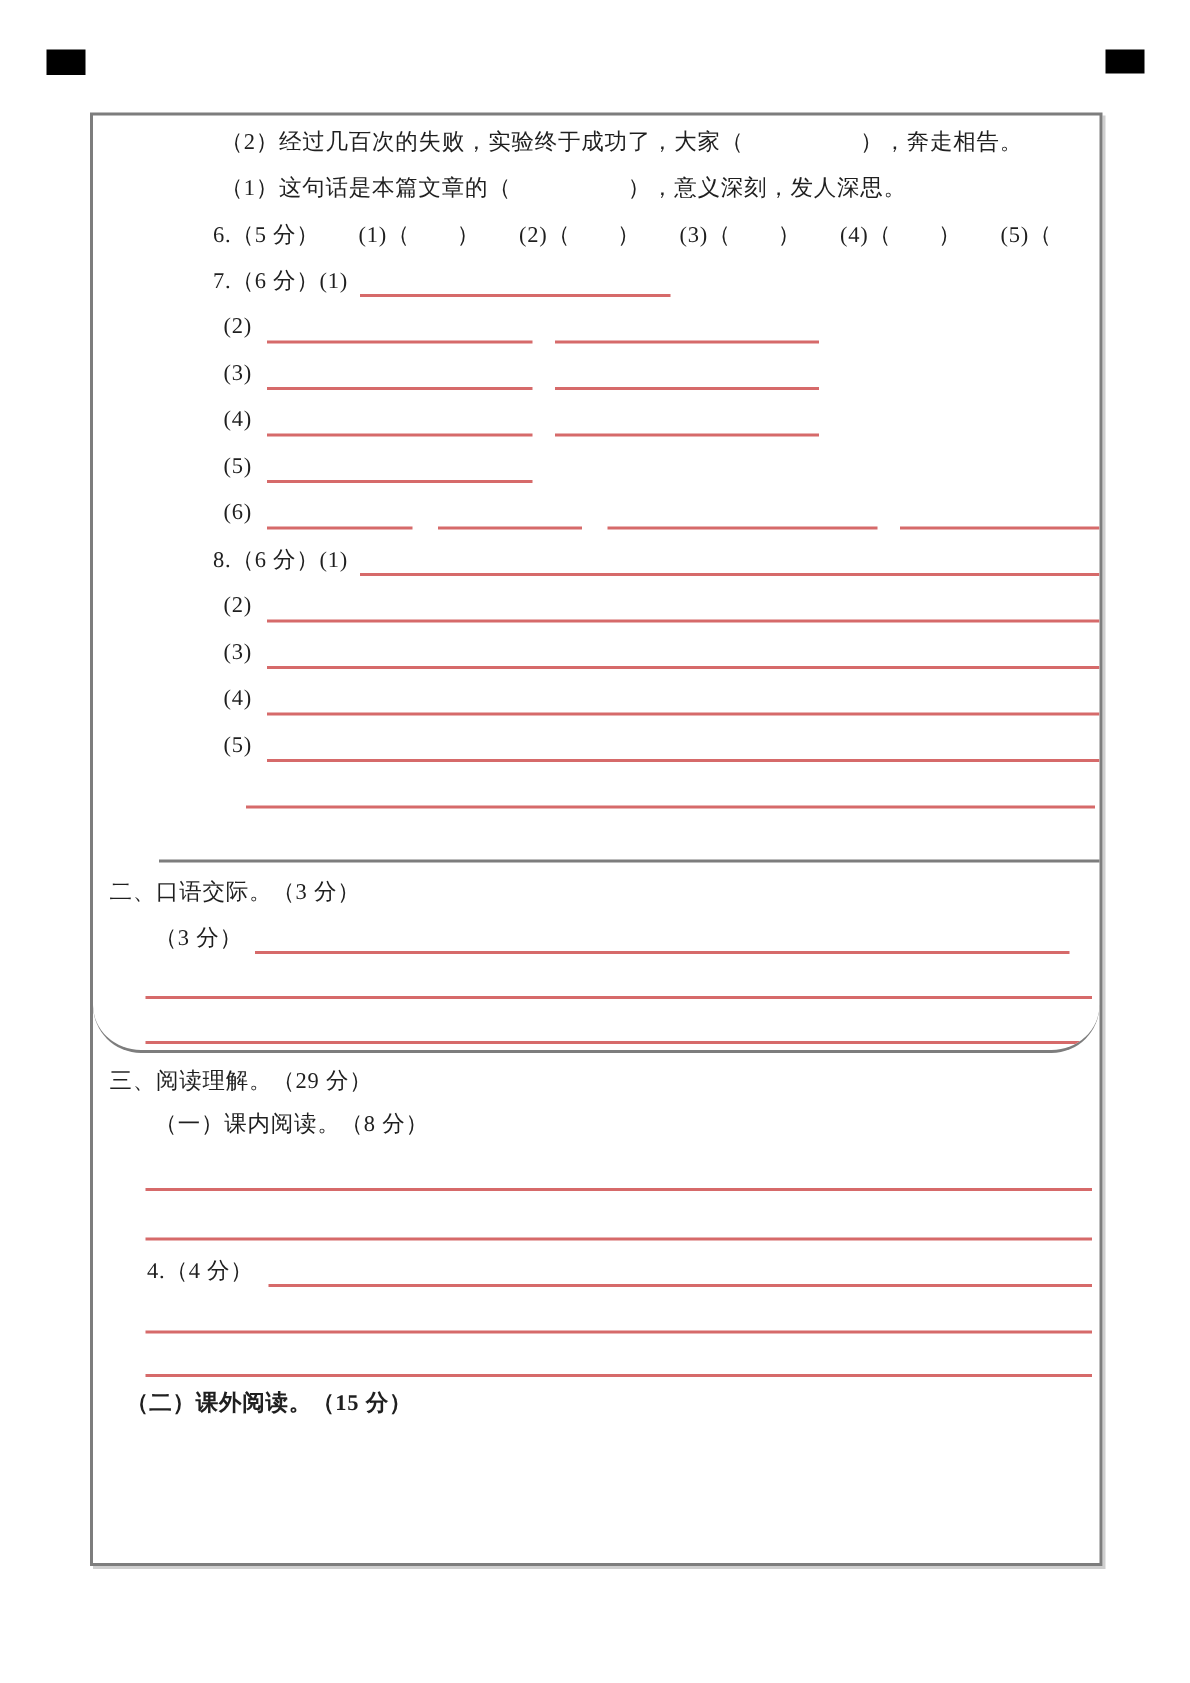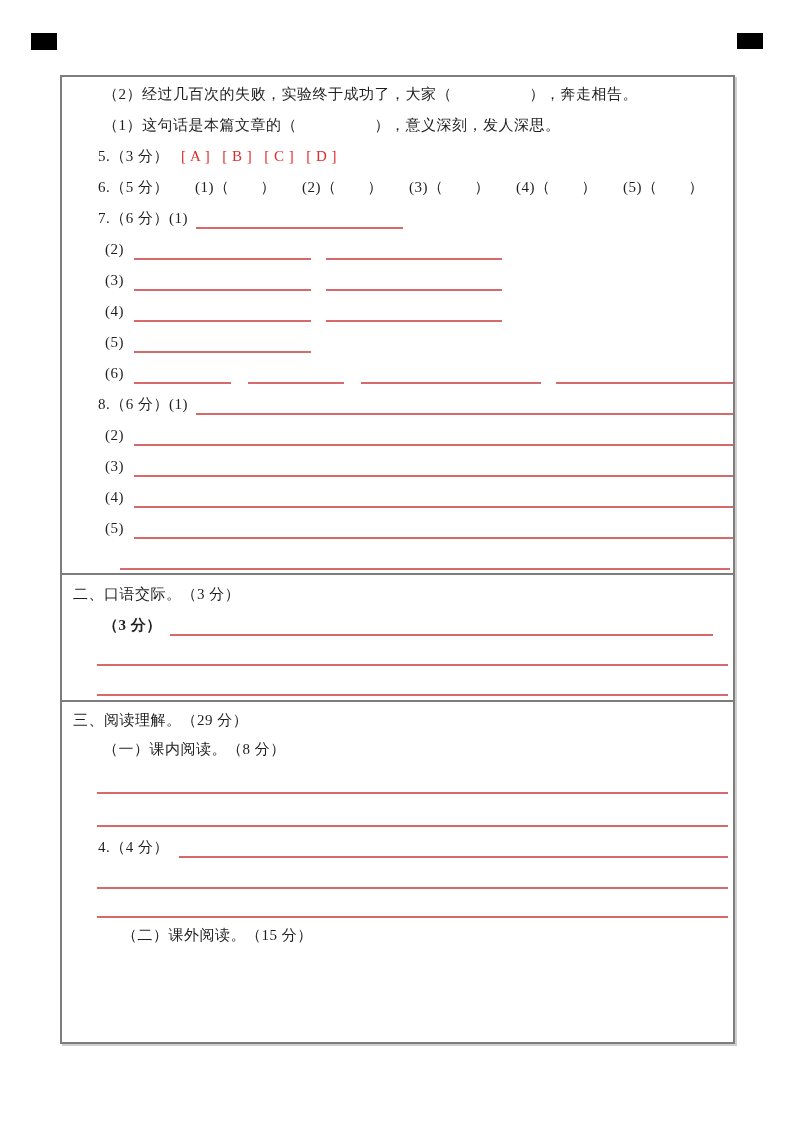--- a/index.html
+++ b/index.html
@@ -11,48 +11,48 @@
   .mark{position:absolute;background:#000000;}
   #mark-left{left:31px;top:33px;width:26px;height:17px;}
   #mark-right{left:737px;top:33px;width:26px;height:16px;}
 
   .sheet{
     position:absolute;left:60px;top:75px;width:675px;height:969px;
     box-sizing:border-box;border:2px solid #7d7d7d;background:#ffffff;
     box-shadow:2px 2px 0 #cfcfcf;
   }
   .sec{box-sizing:border-box;overflow:hidden;}
-  #sec1{height:498px;border-bottom:2px solid #7d7d7d;padding-top:2px;}
-  #sec2{height:127px;border-bottom:2px solid #7d7d7d;padding-top:4px;}
+  #sec1{height:498px;border-bottom:2px solid #7d7d7d;padding-top:2px;margin-left:44px;}
+  #sec2{height:127px;border-bottom:2px solid #7d7d7d;padding-top:4px;border-radius:32px;}
   #sec3{height:398px;padding-top:4px;}
 
   .row{
     display:flex;align-items:center;height:31px;
     font-size:15px;color:#1f1f1f;white-space:nowrap;letter-spacing:0.5px;
   }
   .lbl{flex:0 0 auto;}
   .blank{
     flex:0 0 auto;align-self:flex-end;height:0;margin-bottom:5px;
     border-bottom:2px solid #d66a6a;
   }
   .fx{flex:1 1 auto;}
   .red{color:#e02b2b;}
   .opt{margin-left:12px;}
   .opt:first-child{margin-left:7px;}
   .q6i{margin-left:26px;}
   .q6i:first-child{margin-left:5px;}
 
   .pl11{padding-left:11px;}
   .pl36{padding-left:36px;}
-  .pl38{padding-left:60px;}
+  .pl38{padding-left:22px;font-weight:bold;}
   .pl41{padding-left:41px;}
   .pl43{padding-left:43px;}
 
   .h24{height:24px;}.h28{height:28px;}.h29{height:29px;}.h30{height:30px;}
-  .h32{height:32px;font-weight:bold;}.h33{height:33px;}.h34{height:34px;}
+  .h32{height:32px;}.h33{height:33px;}.h34{height:34px;}
 
   .ml8{margin-left:8px;}.ml10{margin-left:10px;}.ml15{margin-left:15px;}
   .ml17{margin-left:17px;}.ml35{margin-left:35px;}.ml58{margin-left:58px;}
   .mr3{margin-right:3px;}.mr5{margin-right:5px;}.w96{width:96px;}.w97{width:97px;}
   .w157{width:157px;}.w158{width:158px;}.w160{width:160px;}.w161{width:161px;}
   .w176{width:176px;}.w177{width:177px;}.w180{width:180px;}
   .w207{width:207px;}.w225{width:225px;}.w543{width:543px;}
 </style>
 </head>
 <body>
@@ -63,27 +63,20 @@
 <div class="sheet">
 
   <div class="sec" id="sec1">
     <div class="row pl41">
       <span class="lbl">（2）经过几百次的失败，实验终于成功了，大家（　　　　　），奔走相告。</span>
     </div>
     <div class="row pl41">
       <span class="lbl">（1）这句话是本篇文章的（　　　　　），意义深刻，发人深思。</span>
     </div>
 
-    <div class="row pl36">
-      <span class="lbl">5.（3 分）</span>
-      <span class="red opt">[ A ]</span>
-      <span class="red opt">[ B ]</span>
-      <span class="red opt">[ C ]</span>
-      <span class="red opt">[ D ]</span>
-    </div>
 
     <div class="row pl36">
       <span class="lbl">6.（5 分）</span>
       <span class="q6i">(1)（　　）</span>
       <span class="q6i">(2)（　　）</span>
       <span class="q6i">(3)（　　）</span>
       <span class="q6i">(4)（　　）</span>
       <span class="q6i">(5)（　　）</span>
     </div>
 

